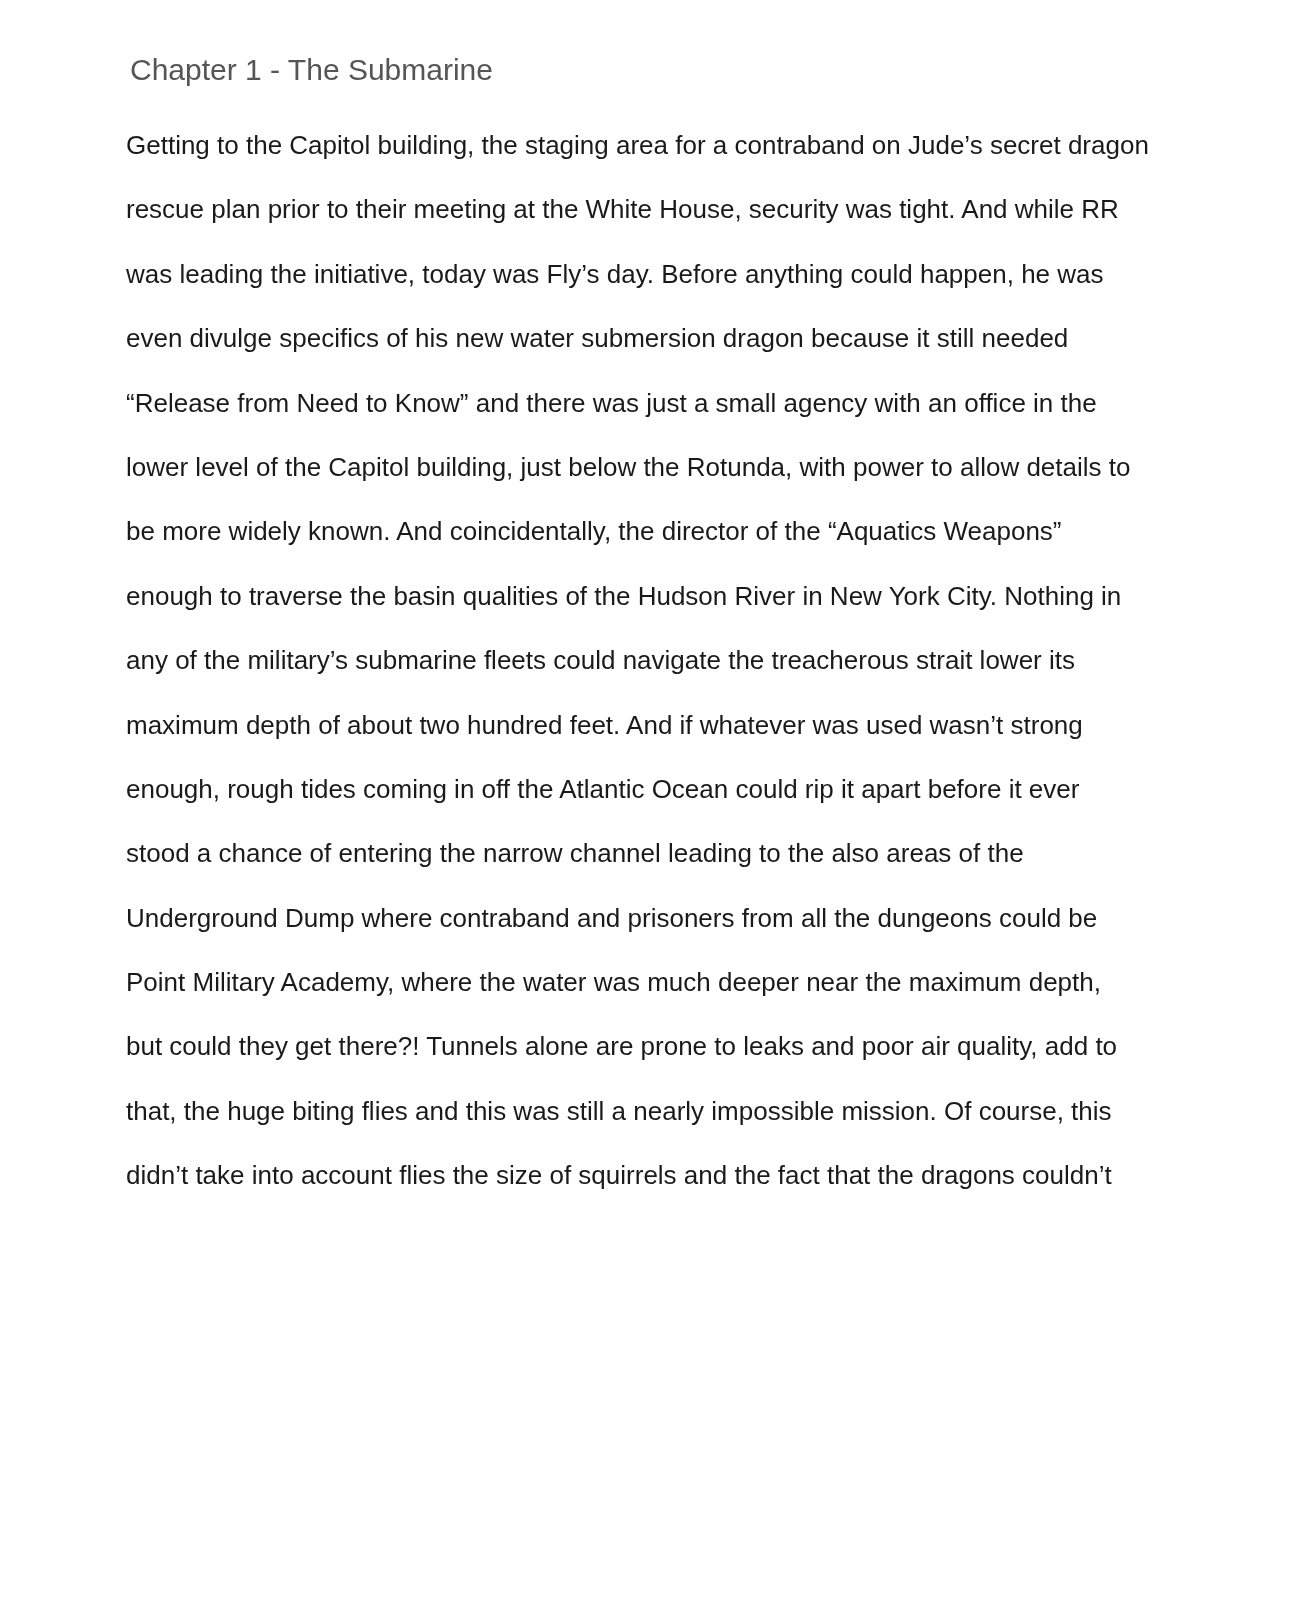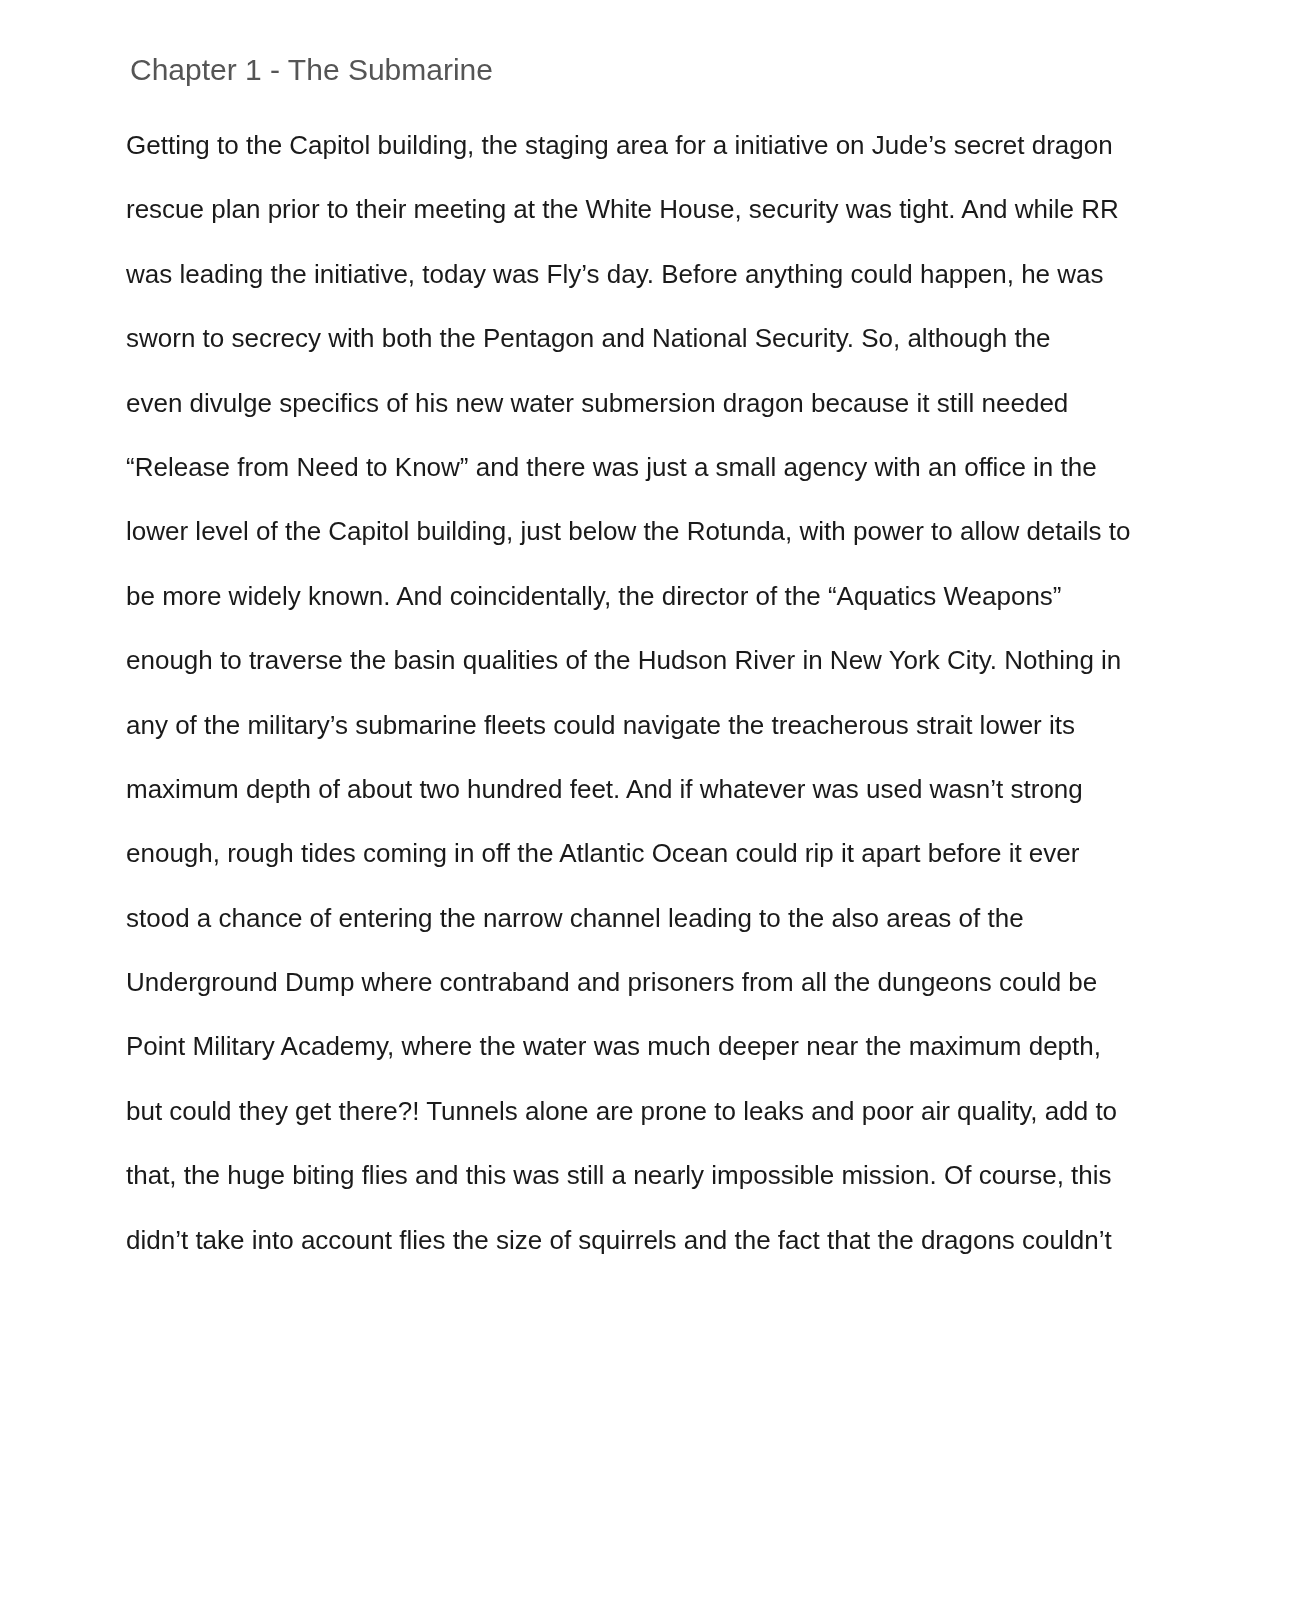--- a/index.html
+++ b/index.html
@@ -51,24 +51,23 @@
       white-space: nowrap;
     }
   </style>
 </head>
 <body>
 
 <div class="page">
   <h1 class="chapter-title">Chapter 1 - The Submarine</h1>
 
   <div class="body-lines">
-    <span class="body-line">Getting to the Capitol building, the staging area for a initiative on Jude’s secret dragon</span>
+    <span class="body-line">Getting to the Capitol building, the staging area for a contraband on Jude’s secret dragon</span>
     <span class="body-line">rescue plan prior to their meeting at the White House, security was tight. And while RR</span>
     <span class="body-line">was leading the initiative, today was Fly’s day. Before anything could happen, he was</span>
-    <span class="body-line">sworn to secrecy with both the Pentagon and National Security. So, although the</span>
     <span class="body-line">even divulge specifics of his new water submersion dragon because it still needed</span>
     <span class="body-line">“Release from Need to Know” and there was just a small agency with an office in the</span>
     <span class="body-line">lower level of the Capitol building, just below the Rotunda, with power to allow details to</span>
     <span class="body-line">be more widely known. And coincidentally, the director of the “Aquatics Weapons”</span>
     <span class="body-line">enough to traverse the basin qualities of the Hudson River in New York City. Nothing in</span>
     <span class="body-line">any of the military’s submarine fleets could navigate the treacherous strait lower its</span>
     <span class="body-line">maximum depth of about two hundred feet. And if whatever was used wasn’t strong</span>
     <span class="body-line">enough, rough tides coming in off the Atlantic Ocean could rip it apart before it ever</span>
     <span class="body-line">stood a chance of entering the narrow channel leading to the also areas of the</span>
     <span class="body-line">Underground Dump where contraband and prisoners from all the dungeons could be</span>

